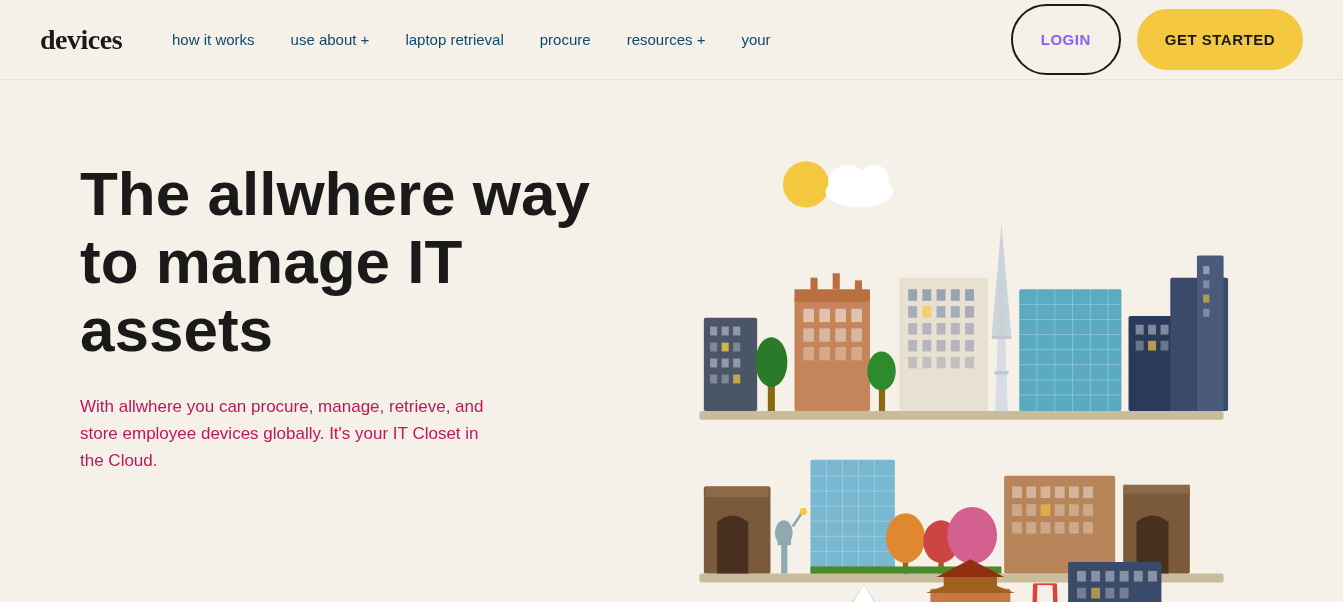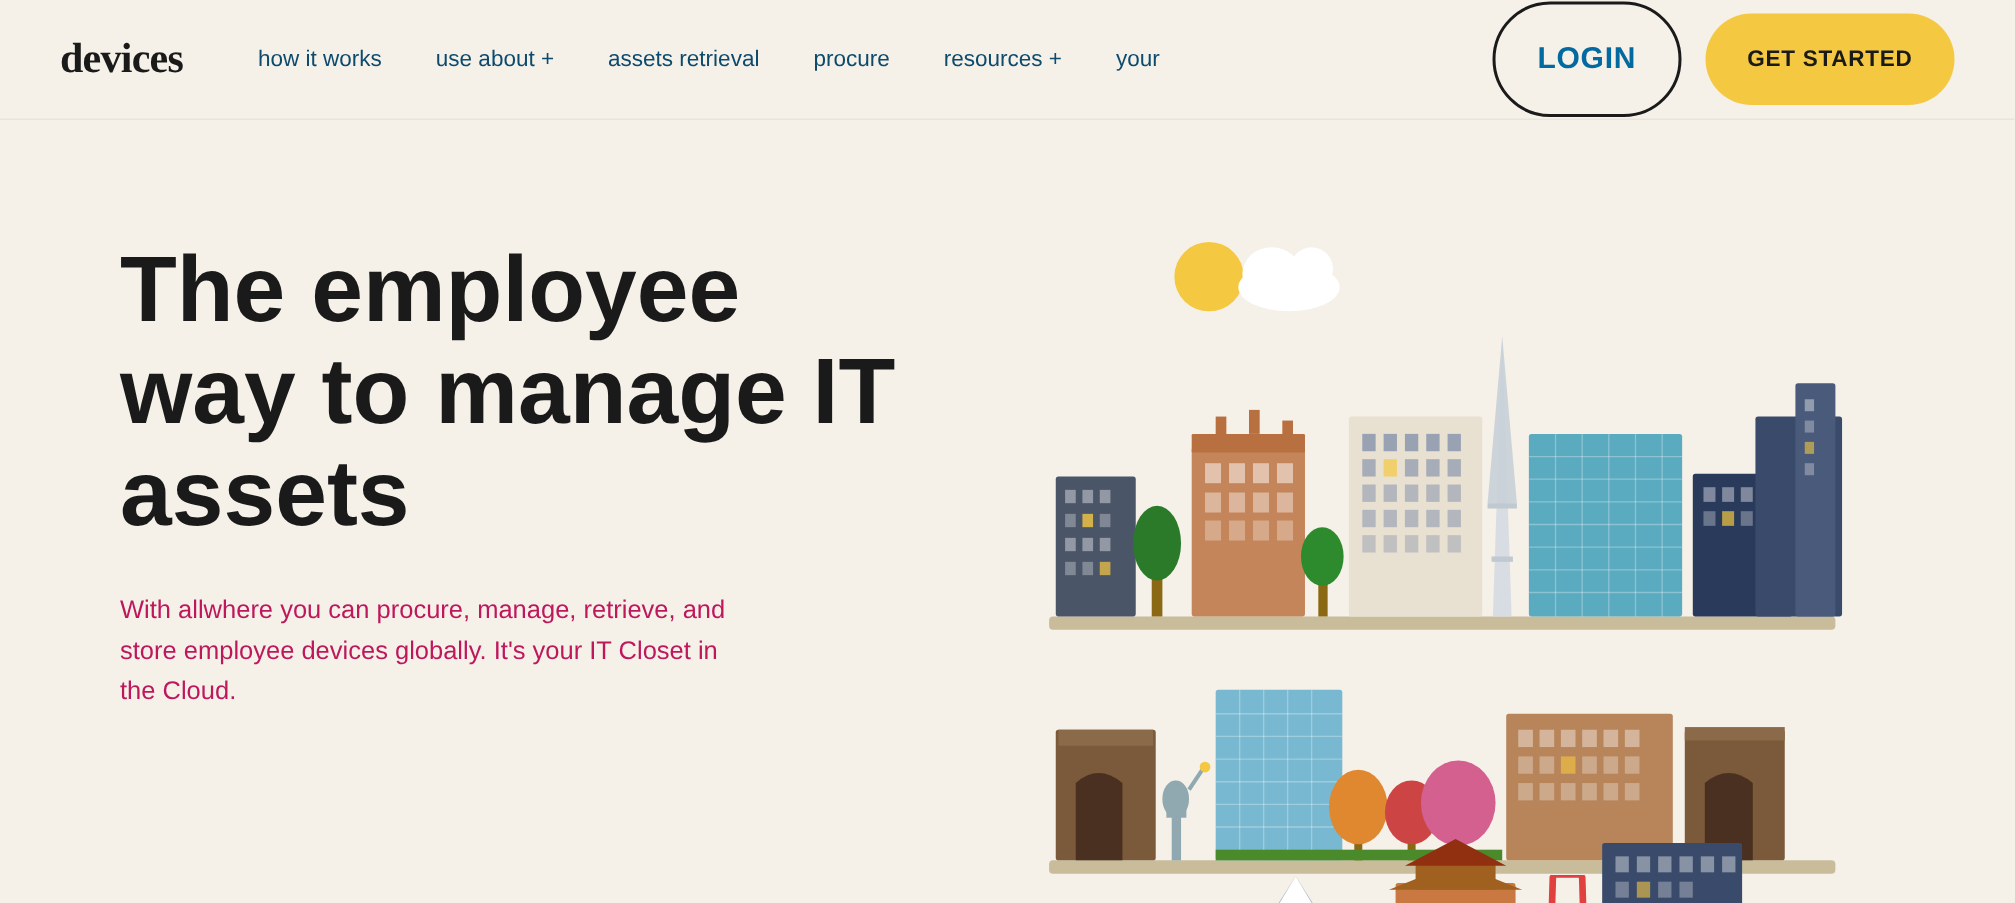--- a/index.html
+++ b/index.html
@@ -42,24 +42,24 @@
       cursor: pointer;
     }
     .nav-actions {
       display: flex;
       align-items: center;
       gap: 16px;
     }
     .btn-login {
       border: 2px solid #1a1a1a;
       background: transparent;
-      color: #0369a1;
+      color: #8b5cf6;
       padding: 25px 28px;
       border-radius: 50px;
-      font-size: 20px;
+      font-size: 15px;
       font-weight: 700;
       cursor: pointer;
       letter-spacing: 0.5px;
     }
     .btn-get-started {
       background: #f5c842;
       border: none;
       color: #1a1a1a;
       padding: 22px 28px;
       border-radius: 50px;
@@ -103,34 +103,34 @@
     }
   </style>
 </head>
 <body>
 
 <nav>
   <div class="logo">devices</div>
   <div class="nav-links">
     <a>how it works</a>
     <a>use about +</a>
-    <a>assets retrieval</a>
+    <a>laptop retrieval</a>
     <a>procure</a>
     <a>resources +</a>
     <a>your</a>
   </div>
   <div class="nav-actions">
     <button class="btn-login">LOGIN</button>
     <button class="btn-get-started">GET STARTED</button>
   </div>
 </nav>
 
 <div class="hero">
   <div class="hero-text">
-    <h1>The employee way to manage IT assets</h1>
+    <h1>The allwhere way to manage IT assets</h1>
     <p>With allwhere you can procure, manage, retrieve, and store employee devices globally. It's your IT Closet in the Cloud.</p>
   </div>
 
   <div class="hero-illustration">
     
     <svg width="100%" height="100%" viewBox="0 0 620 520" xmlns="http://www.w3.org/2000/svg">
 
       <rect x="15" y="305" width="590" height="10" rx="3" fill="#c8bc9a"></rect>
 
       <circle cx="135" cy="50" r="26" fill="#f5c842"></circle>

